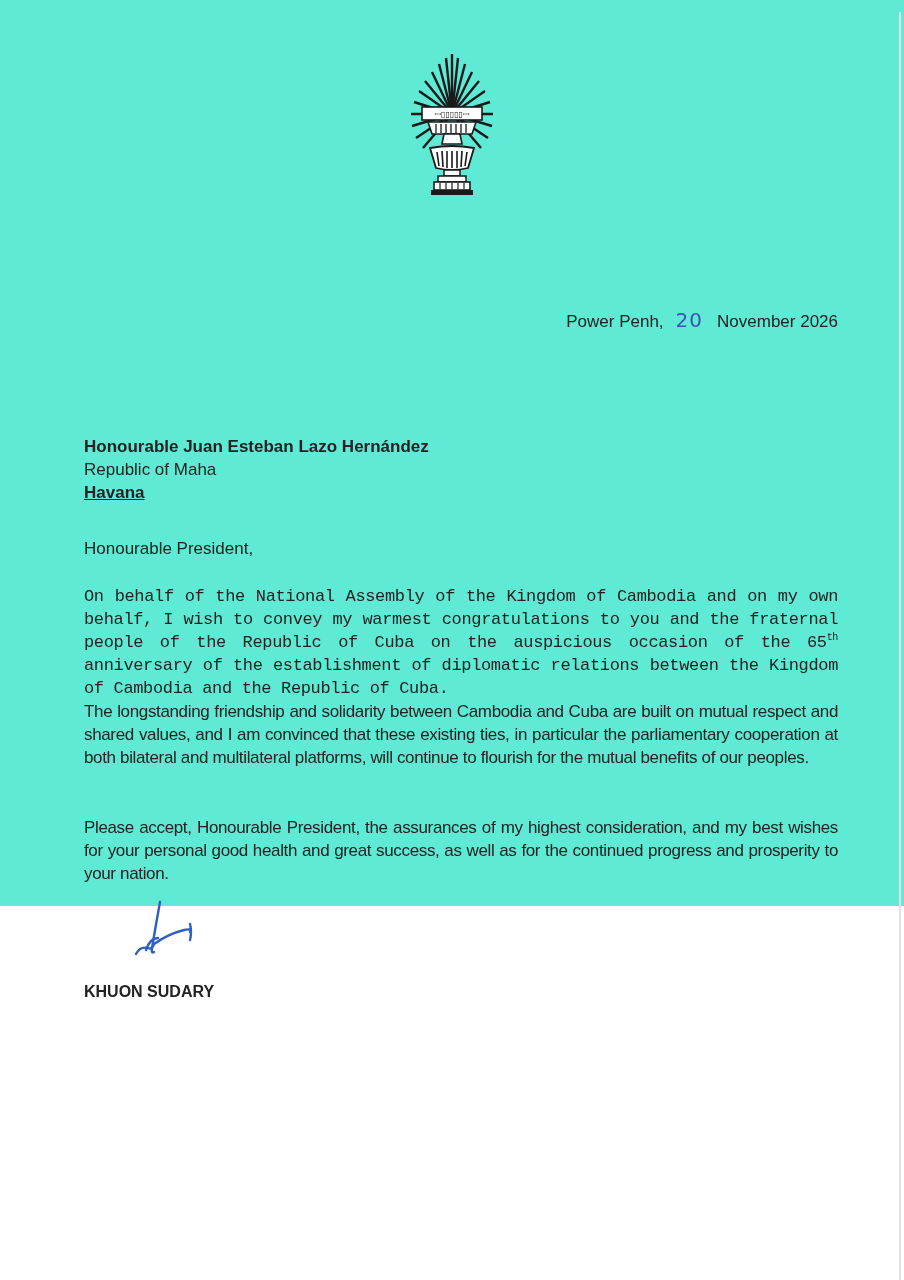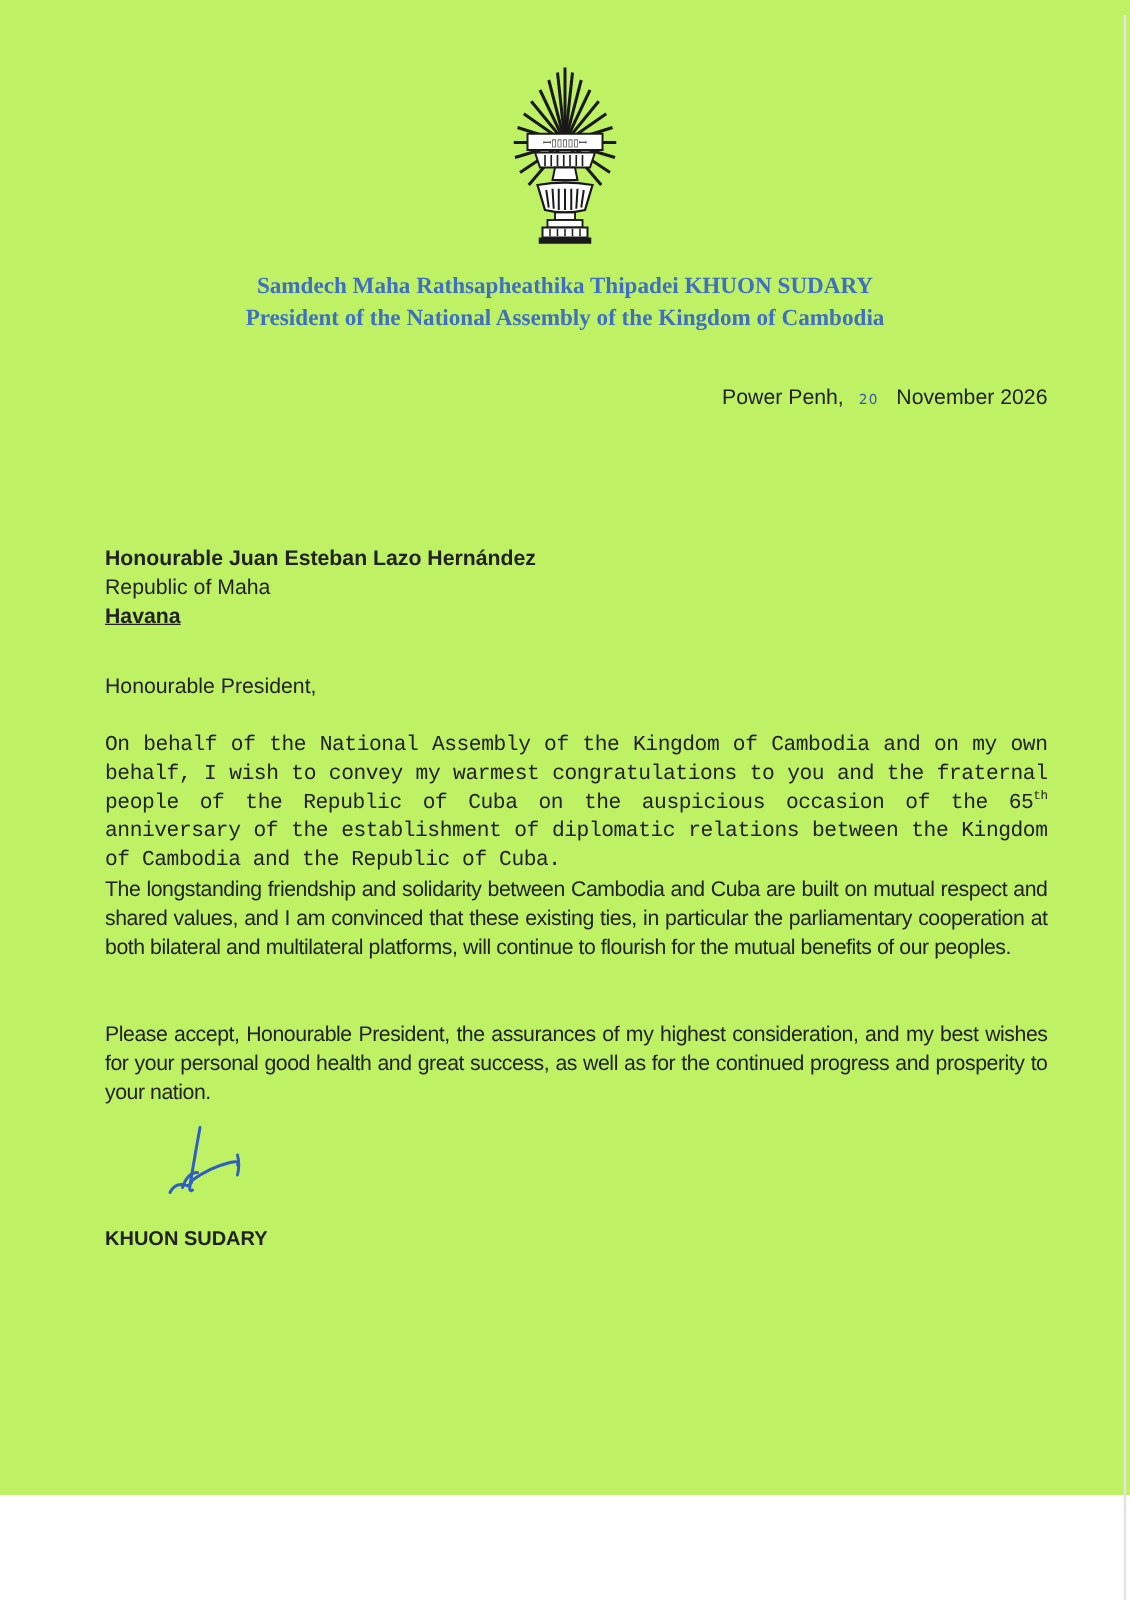--- a/index.html
+++ b/index.html
@@ -1,27 +1,27 @@
 <!DOCTYPE html>
 <html><head>
 <meta charset="utf-8">
 <style>
   html, body { margin: 0; padding: 0; }
   body {
     width: 904px; height: 1280px; background: #ffffff; position: relative; overflow: hidden;
     font-family: "Liberation Sans", sans-serif; color: #1a1a1a;
   }
-  .page { position: absolute; left: 0; top: 0; width: 904px; height: 1196px; background: #bef264; }
+  .page { position: absolute; left: 0; top: 0; width: 904px; height: 906px; background: #5eead4; }
   .edge-line { position: absolute; left: 899px; top: 12px; width: 2px; height: 1268px; background: #e3e3e3; }
   .emblem { position: absolute; left: 406px; top: 52px; width: 92px; height: 150px; }
   .letterhead { position: absolute; left: 0; top: 216px; width: 904px; text-align: center;
     font-family: "Liberation Serif", serif; font-weight: bold; color: #3f6fc4; font-size: 18.5px; line-height: 26px; }
   .letterhead .l1 { padding-left: 0; }
   .dateline { position: absolute; right: 66px; top: 308px; font-size: 17px; color: #222; white-space: nowrap; }
-  .dateline .day { font-family: "DejaVu Sans", sans-serif; color: #3b55b5; font-size: 11px; margin: 0 14px 0 12px; letter-spacing: 1px; }
+  .dateline .day { font-family: "DejaVu Sans", sans-serif; color: #3b55b5; font-size: 20px; margin: 0 14px 0 12px; letter-spacing: 1px; }
   .addressee { position: absolute; left: 84px; top: 423px; font-size: 17px; line-height: 23px; color: #222; }
   .addressee .name { font-weight: bold; margin-top: 12px; }
   .addressee .city { font-weight: bold; text-decoration: underline; }
   .salutation { position: absolute; left: 84px; top: 539px; font-size: 17px; color: #222; }
   .para { position: absolute; left: 84px; width: 754px; font-size: 17px; line-height: 23px; color: #222;
     text-align: justify; font-family: "Liberation Sans", sans-serif; letter-spacing: -0.35px; }
   .p1 { top: 585px; font-family: Liberation Mono, monospace; }
   .p2 { top: 700px; }
   .p3 { top: 816px; }
   sup { font-size: 10px; line-height: 0; }
@@ -87,24 +87,20 @@
     <g stroke="#1a1a1a" stroke-width="1.2">
       <line x1="34" y1="131" x2="34" y2="137"></line>
         <line x1="40" y1="131" x2="40" y2="137"></line>
       <line x1="46" y1="131" x2="46" y2="137"></line>
         <line x1="52" y1="131" x2="52" y2="137"></line>
       <line x1="58" y1="131" x2="58" y2="137"></line>
     </g>
     <rect x="25" y="138" width="42" height="5" fill="#1a1a1a"></rect>
   </svg>
 
-  <div class="letterhead">
-    <div class="l1">Samdech Maha Rathsapheathika Thipadei KHUON SUDARY</div>
-    <div class="l2">President of the National Assembly of the Kingdom of Cambodia</div>
-  </div>
 
   <div class="dateline">
     <span>Power Penh,</span><span class="day">20</span><span>November 2026</span>
   </div>
 
   <div class="addressee">
     <div class="name">Honourable Juan Esteban Lazo Hernández</div>
     <div>Republic of Maha</div>
     <div class="city">Havana</div>
   </div>

